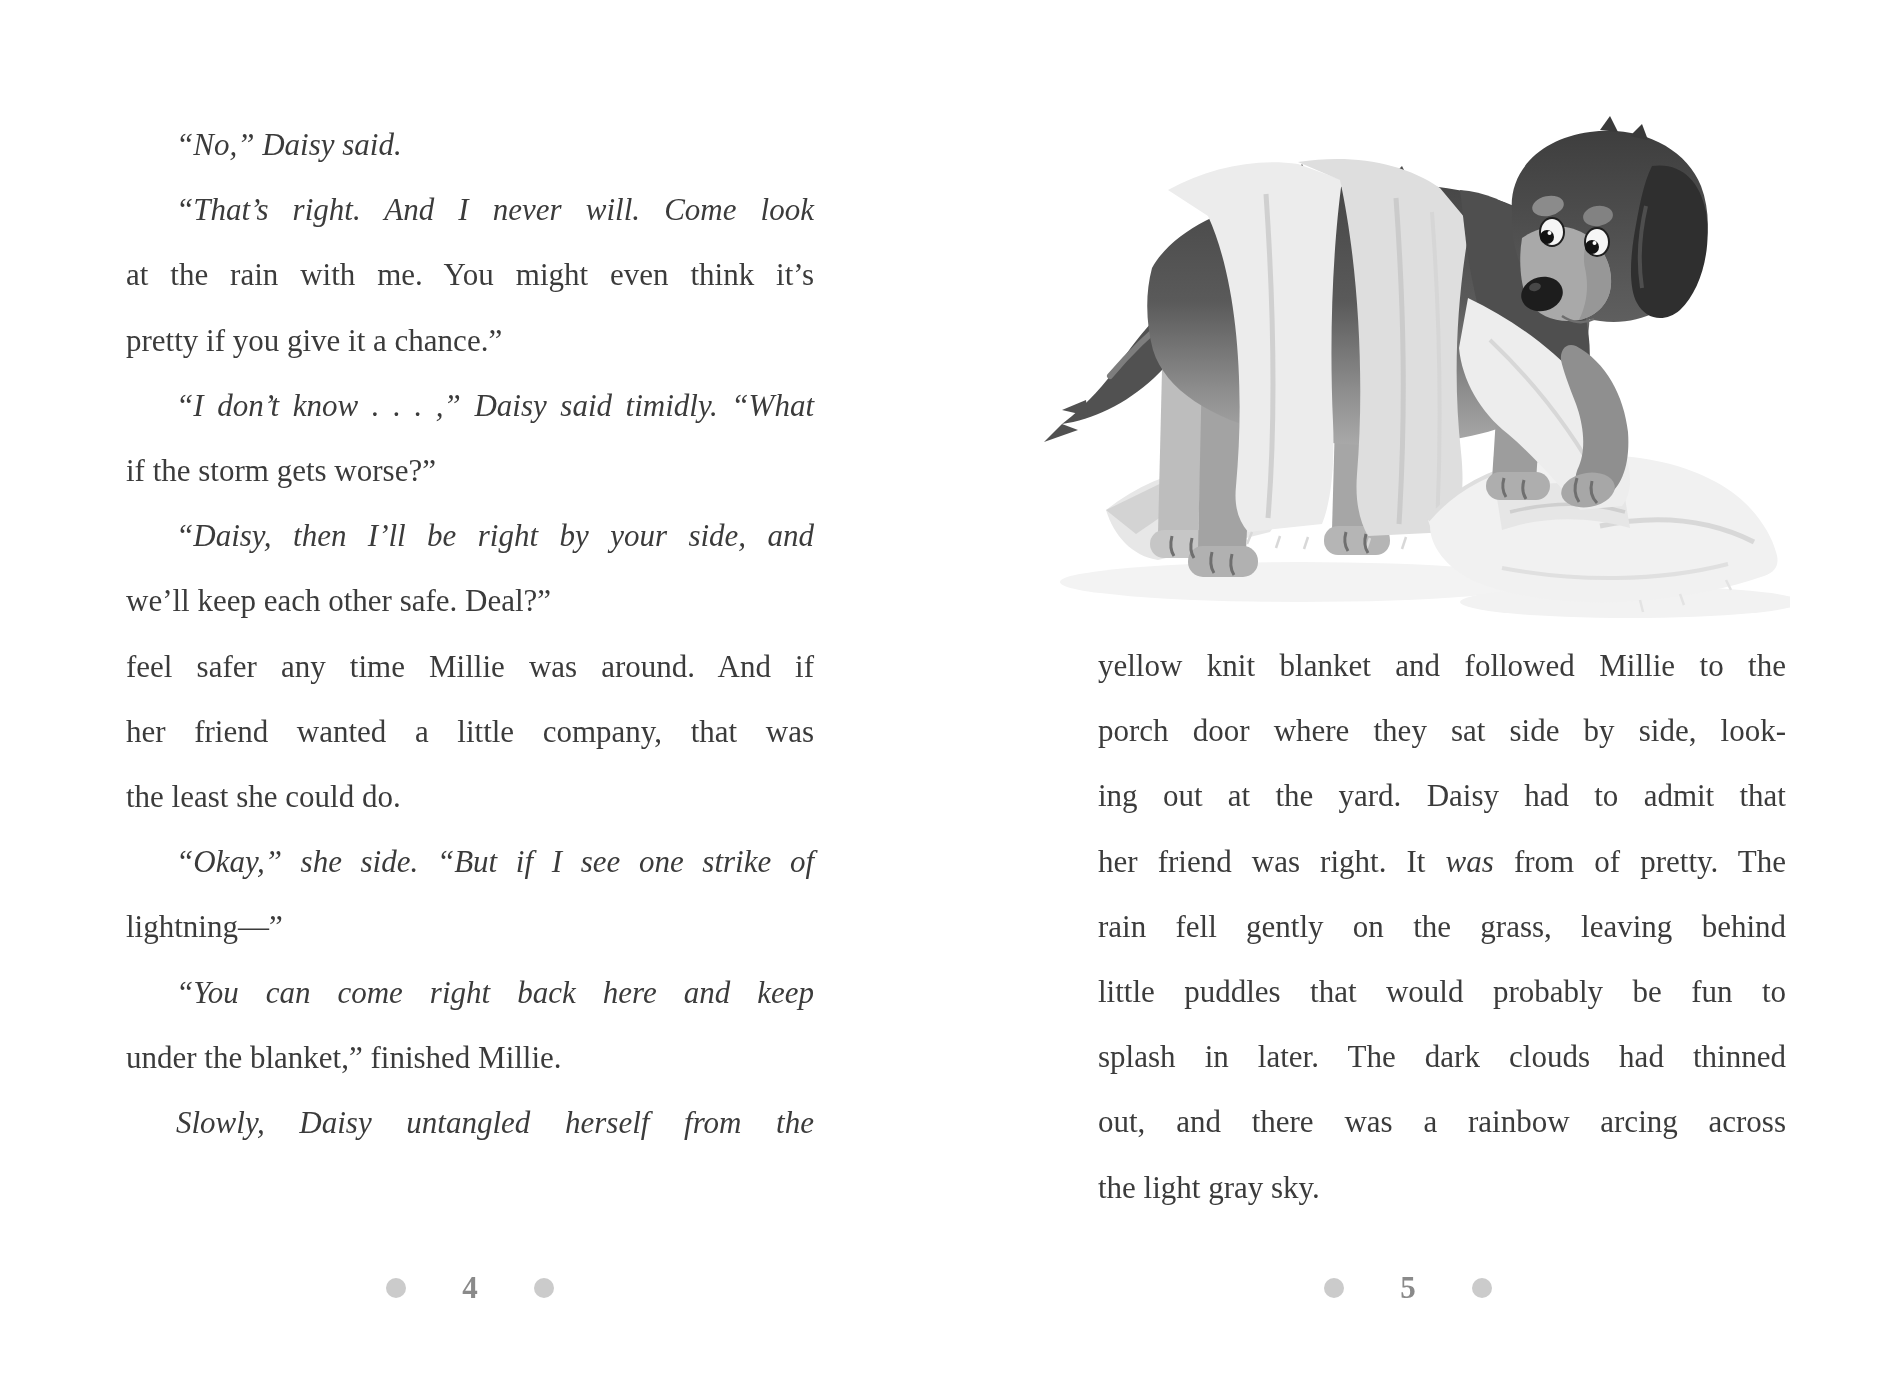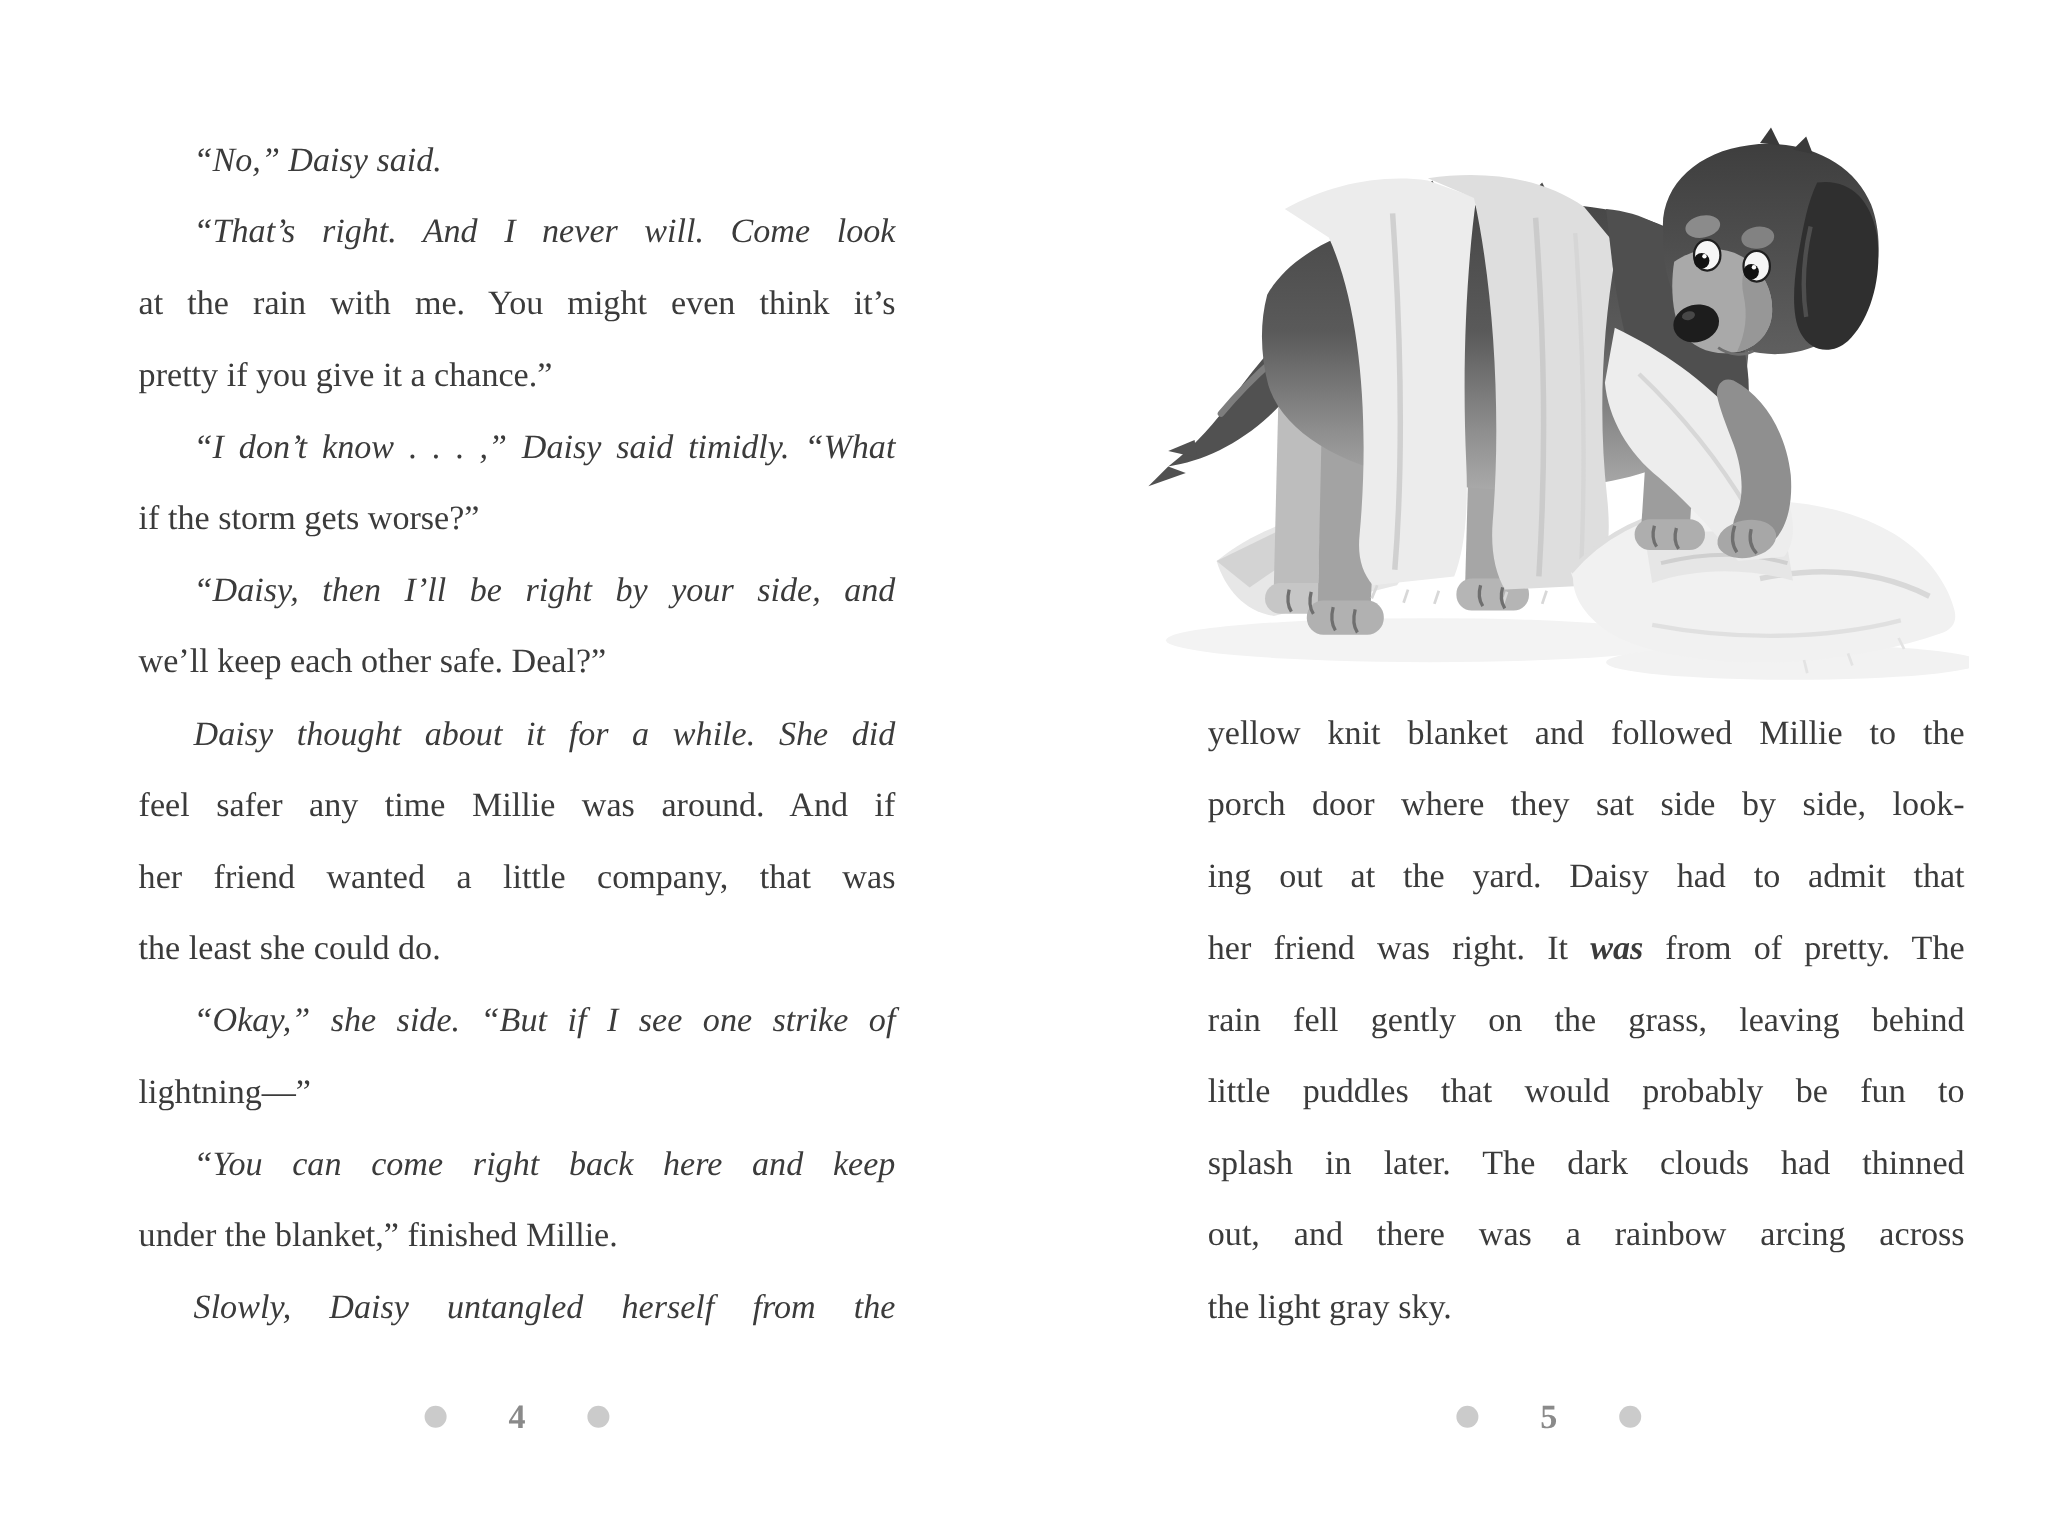--- a/index.html
+++ b/index.html
@@ -22,21 +22,21 @@
     text-align-last:justify;
   }
   .textcol .line.noj{
     text-align:left;
     text-align-last:auto;
   }
   .textcol .line.indent{
     padding-left:50px;
     font-style:italic;
   }
-  .it{font-style:italic;font-weight:bold;}
+  .it{font-style:italic;}
   .left-col{left:126px;top:112px;width:688px;}
   .right-col{left:1098px;top:633px;width:688px;}
   .illo{
     position:absolute;
     left:1040px;top:90px;
     width:750px;height:535px;
     margin:0;padding:0;
   }
   .illo svg{display:block;width:100%;height:100%;}
   .footer{
@@ -64,21 +64,20 @@
 
   <section class="textcol left-col">
       <div class="line indent noj"><span>“No,” Daisy said.</span></div>
       <div class="line indent"><span>“That’s right. And I never will. Come look</span></div>
       <div class="line"><span>at the rain with me. You might even think it’s</span></div>
       <div class="line noj"><span>pretty if you give it a chance.”</span></div>
       <div class="line indent"><span>“I don’t know . . . ,” Daisy said timidly. “What</span></div>
       <div class="line noj"><span>if the storm gets worse?”</span></div>
       <div class="line indent"><span>“Daisy, then I’ll be right by your side, and</span></div>
       <div class="line noj"><span>we’ll keep each other safe. Deal?”</span></div>
-      <div class="line indent"><span>Daisy thought about it for a while. She did</span></div>
       <div class="line"><span>feel safer any time Millie was around. And if</span></div>
       <div class="line"><span>her friend wanted a little company, that was</span></div>
       <div class="line noj"><span>the least she could do.</span></div>
       <div class="line indent"><span>“Okay,” she side. “But if I see one strike of</span></div>
       <div class="line noj"><span>lightning—”</span></div>
       <div class="line indent"><span>“You can come right back here and keep</span></div>
       <div class="line noj"><span>under the blanket,” finished Millie.</span></div>
       <div class="line indent"><span>Slowly, Daisy untangled herself from the</span></div>
     </section>
 

